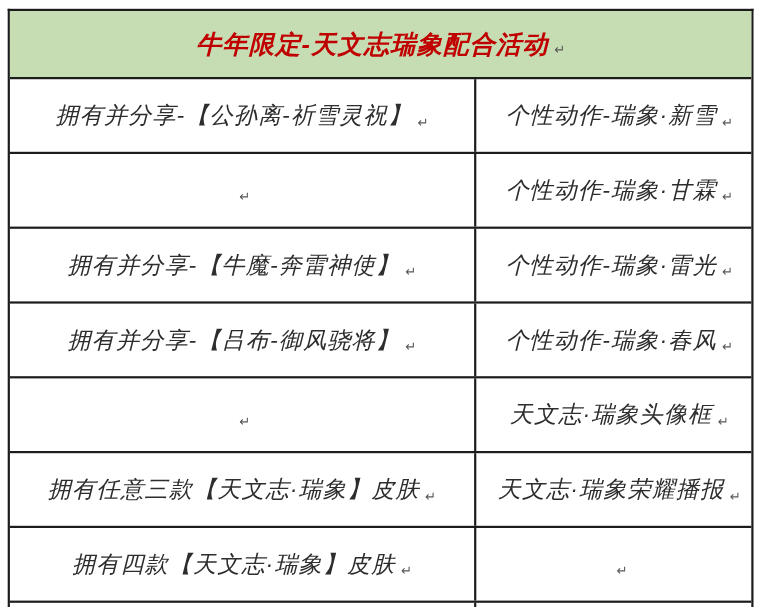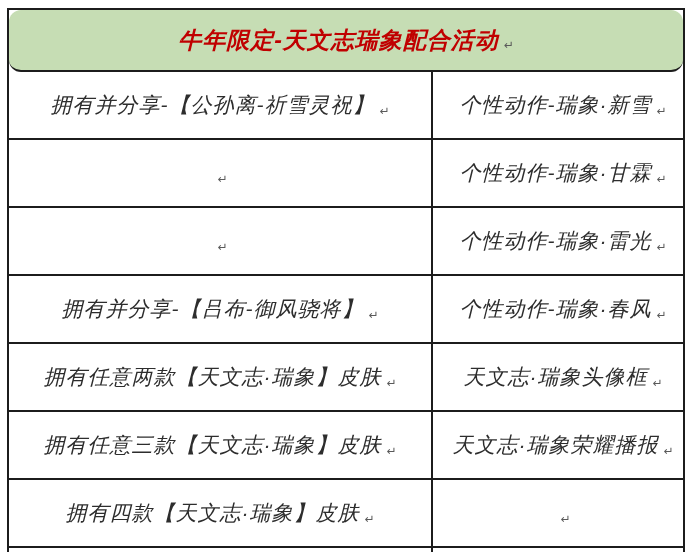--- a/index.html
+++ b/index.html
@@ -21,21 +21,20 @@
     border-bottom: 0;
     background: #ffffff;
   }
   .header-row {
     height: 60px;
     background: #c6ddb4;
     border-bottom: 2px solid #1c1c1c;
     display: flex;
     align-items: center;
     justify-content: center;
-    border-radius: 12px;
   }
   .title-text {
     font-style: italic;
     font-weight: 600;
     font-size: 23px;
     letter-spacing: 1px;
     color: #c00000;
   }
   .row {
     height: 66px;
@@ -105,20 +104,21 @@
       <span class="pmark">↵</span>
     </div>
     <div class="cell rew">
       <span class="cell-text">个性动作-瑞象·甘霖</span>
       <span class="pmark">↵</span>
     </div>
   </div>
 
   <div class="row">
     <div class="cell cond">
+      <span class="cell-text">拥有并分享-【牛魔-奔雷神使】</span>
       <span class="pmark">↵</span>
     </div>
     <div class="cell rew">
       <span class="cell-text">个性动作-瑞象·雷光</span>
       <span class="pmark">↵</span>
     </div>
   </div>
 
   <div class="row">
     <div class="cell cond">
@@ -126,21 +126,20 @@
       <span class="pmark">↵</span>
     </div>
     <div class="cell rew">
       <span class="cell-text">个性动作-瑞象·春风</span>
       <span class="pmark">↵</span>
     </div>
   </div>
 
   <div class="row">
     <div class="cell cond">
-      <span class="cell-text">拥有任意两款【天文志·瑞象】皮肤</span>
       <span class="pmark">↵</span>
     </div>
     <div class="cell rew">
       <span class="cell-text">天文志·瑞象头像框</span>
       <span class="pmark">↵</span>
     </div>
   </div>
 
   <div class="row">
     <div class="cell cond">

